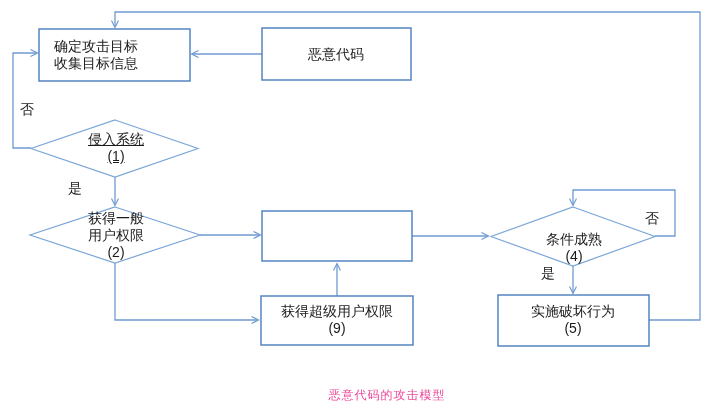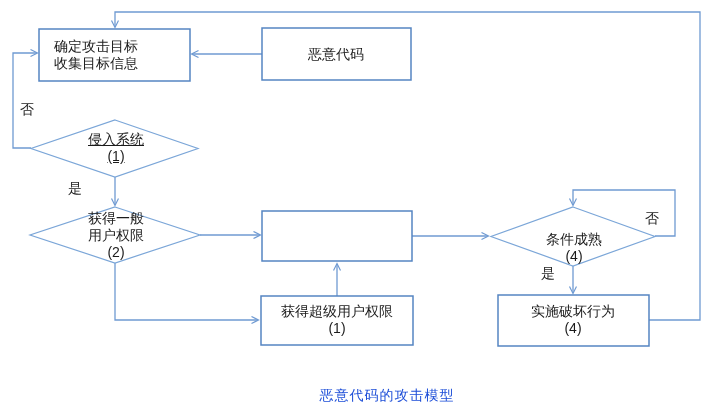--- a/index.html
+++ b/index.html
@@ -33,22 +33,22 @@
   .edge-label {
     position: absolute;
     transform: translate(-50%, -50%);
     font-size: 14px;
     color: #1b1b1b;
     pointer-events: none;
   }
   .caption {
     position: absolute;
     transform: translateX(-50%);
-    font-size: 14px;
-    color: #1d4ed8;
+    font-size: 12px;
+    color: #ec4899;
     letter-spacing: 1px;
     white-space: nowrap;
   }
 </style>
 </head>
 <body>
 
 <div class="canvas">
 
   <svg class="diagram-svg" width="718" height="415" viewBox="0 0 718 415">
@@ -82,25 +82,25 @@
 
   <div class="node-label" style="left:96px; top:55px;">确定攻击目标
 收集目标信息</div>
   <div class="node-label" style="left:336px; top:54px;">恶意代码</div>
   <div class="node-label" style="left:116px; top:148px;text-decoration:underline;">侵入系统
 (1)</div>
   <div class="node-label" style="left:116px; top:235px;">获得一般
 用户权限
 (2)</div>
   <div class="node-label" style="left:337px; top:320px;">获得超级用户权限
-(1)</div>
+(9)</div>
   <div class="node-label" style="left:574px; top:236px;margin-top:12px;">条件成熟
 (4)</div>
   <div class="node-label" style="left:573px; top:320px;">实施破坏行为
-(4)</div>
+(5)</div>
 
   <div class="edge-label" style="left:27px; top:110px;">否</div>
   <div class="edge-label" style="left:75px; top:189px;">是</div>
   <div class="edge-label" style="left:652px; top:219px;">否</div>
   <div class="edge-label" style="left:548px; top:274px;">是</div>
 
   <div class="caption" style="left:387px; top:387px;">恶意代码的攻击模型</div>
 
 </div>
 

